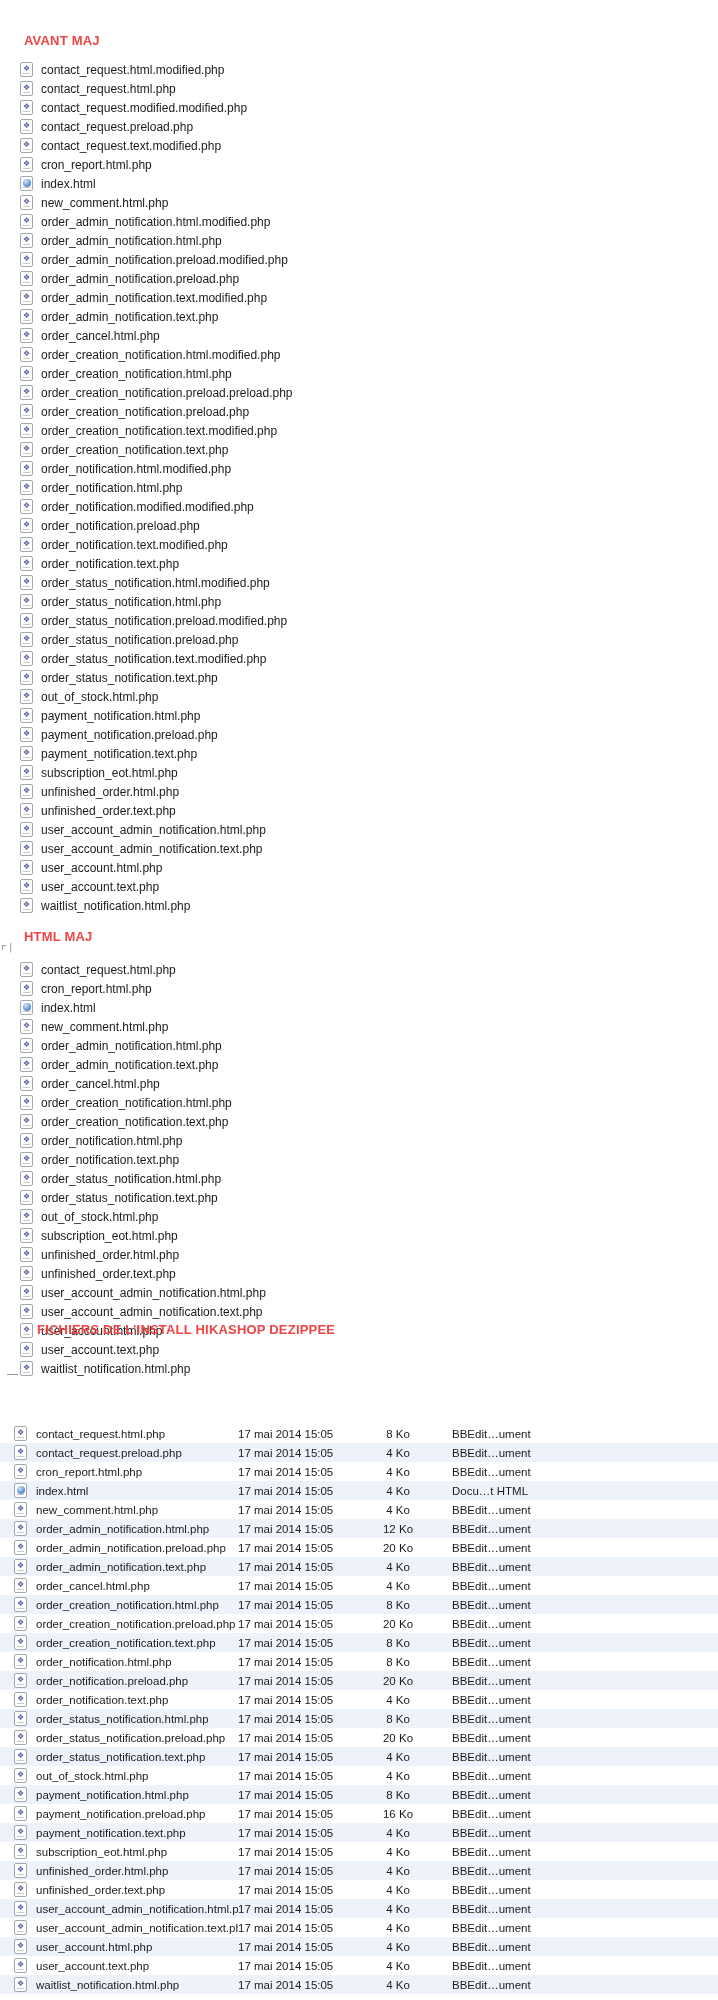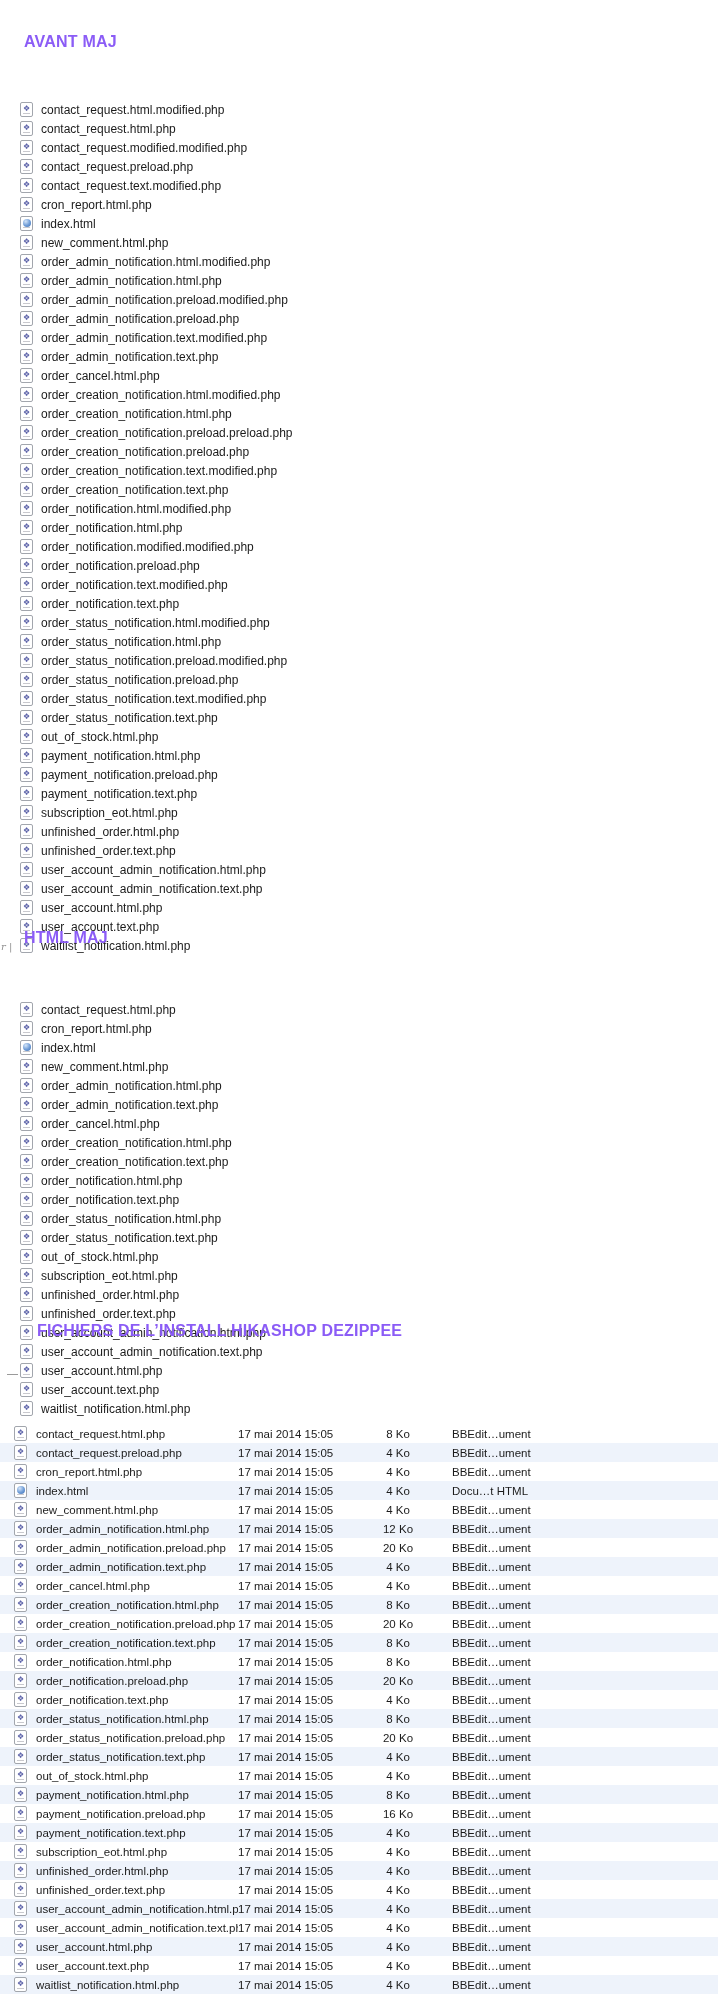--- a/index.html
+++ b/index.html
@@ -1,28 +1,28 @@
 <!DOCTYPE html>
 <html><head>
 <meta charset="utf-8">
 <style>
   html,body{margin:0;padding:0;}
   body{
     width:718px;height:2000px;position:relative;background:#ffffff;
     font-family:"Liberation Sans", sans-serif;color:#1b1b1b;overflow:hidden;
   }
   .section-title{
-    position:absolute;font-size:16px;font-weight:bold;color:#8b5cf6;
+    position:absolute;font-size:13px;font-weight:bold;color:#ef4444;
     letter-spacing:.2px;white-space:nowrap;
   }
   #header-avant{left:24px;top:33px;}
   #header-apres{left:24px;top:929px;}
   #header-install{left:13px;top:1322px;margin-left:24px;}
 
-  .file-list{position:absolute;left:20px;margin-top:40px;}
+  .file-list{position:absolute;left:20px;}
   #list-avant{top:60px;}
   #list-apres{top:960px;}
   .file-row{display:flex;align-items:center;height:19px;}
   .file-row .fname{font-size:12px;margin-left:8px;white-space:nowrap;}
 
   .icon{
     width:13px;height:15px;background:#fff;border:1px solid #a2a6ad;border-radius:2px;
     box-sizing:border-box;position:relative;display:inline-flex;align-items:center;
     justify-content:center;flex:0 0 auto;
   }

